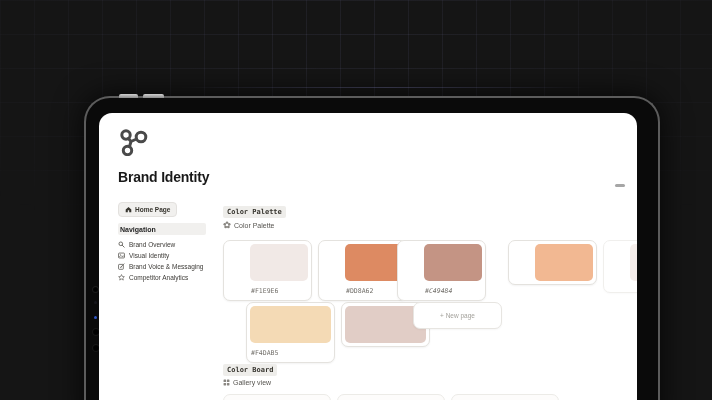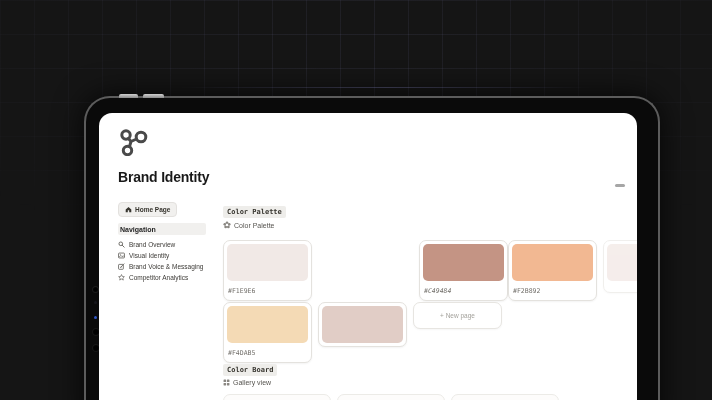--- a/index.html
+++ b/index.html
@@ -81,22 +81,22 @@
 
   .card {
     position:absolute; width:89px; background:#fff; border:1px solid #e4e2de;
     border-radius:7px; box-shadow:0 1px 2px rgba(0,0,0,0.05); cursor:pointer;
   }
   .card .swatch { margin:3px; height:37px; border-radius:5px; }
   .card .hex {
     font-family:"DejaVu Sans Mono", monospace; font-size:6.5px; color:#73706b;
     padding:3px 3px 5px 4px;
   }
-  .r1 { top:127px; } .r2 { top:189px; }
-  .c1 { left:124px; } .c2 { left:219px; } .c3 { left:320px;font-style:italic; } .c4 { left:409px; } .c5 { left:504px; }
+  .r1 { top:127px;padding-left:23px; } .r2 { top:189px;margin-left:23px; }
+  .c1 { left:124px; } .c2 { left:219px; } .c3 { left:298px;font-style:italic; } .c4 { left:409px; } .c5 { left:504px; }
 
   .new-page-btn {
     position:absolute; left:314px; top:189px; width:89px; height:27px;
     background:#fff; border:1px solid #e7e5e1; border-radius:7px;
     box-shadow:0 1px 2px rgba(0,0,0,0.04);
     display:flex; align-items:center; justify-content:center; gap:2px;
     font-size:6.5px; color:#a3a19b; cursor:pointer;
   }
 
   .gallery-hint {
@@ -190,27 +190,30 @@
           <circle cx="6.7" cy="7.4" r="1.7" fill="#8a8782"></circle>
           <circle cx="5" cy="4.9" r="1.5" fill="#ffffff"></circle>
         </svg>
         <span>Color Palette</span>
       </div>
 
       <div class="card r1 c1">
         <div class="swatch" style="background: rgb(241, 233, 230);"></div>
         <div class="hex">#F1E9E6</div>
       </div>
+      <div class="card r1 c2">
+        <div class="swatch" style="background: rgb(221, 138, 98);"></div>
+        <div class="hex">#DD8A62</div>
+      </div>
       <div class="card r1 c3">
         <div class="swatch" style="background: rgb(196, 148, 132);"></div>
         <div class="hex">#C49484</div>
       </div>
       <div class="card r1 c4">
         <div class="swatch" style="background: rgb(242, 184, 146);"></div>
-        <div class="hex">#F2B892</div>
       </div>
       <div class="card r1 c5" style="opacity:0.55;">
         <div class="swatch" style="background: rgb(237, 224, 219);"></div>
         <div class="hex"></div>
       </div>
 
       <div class="card r2 c1">
         <div class="swatch" style="background: rgb(244, 218, 181);"></div>
         <div class="hex">#F4DAB5</div>
       </div>

